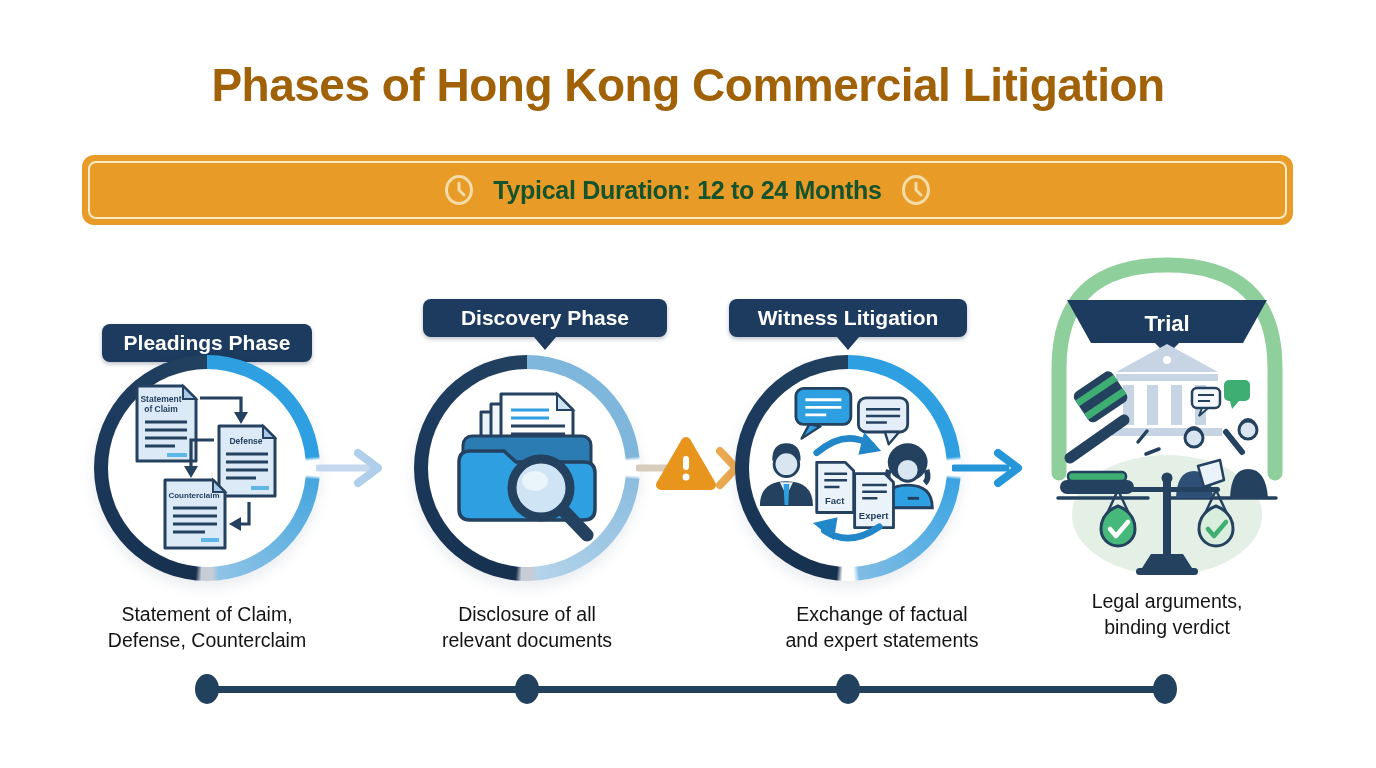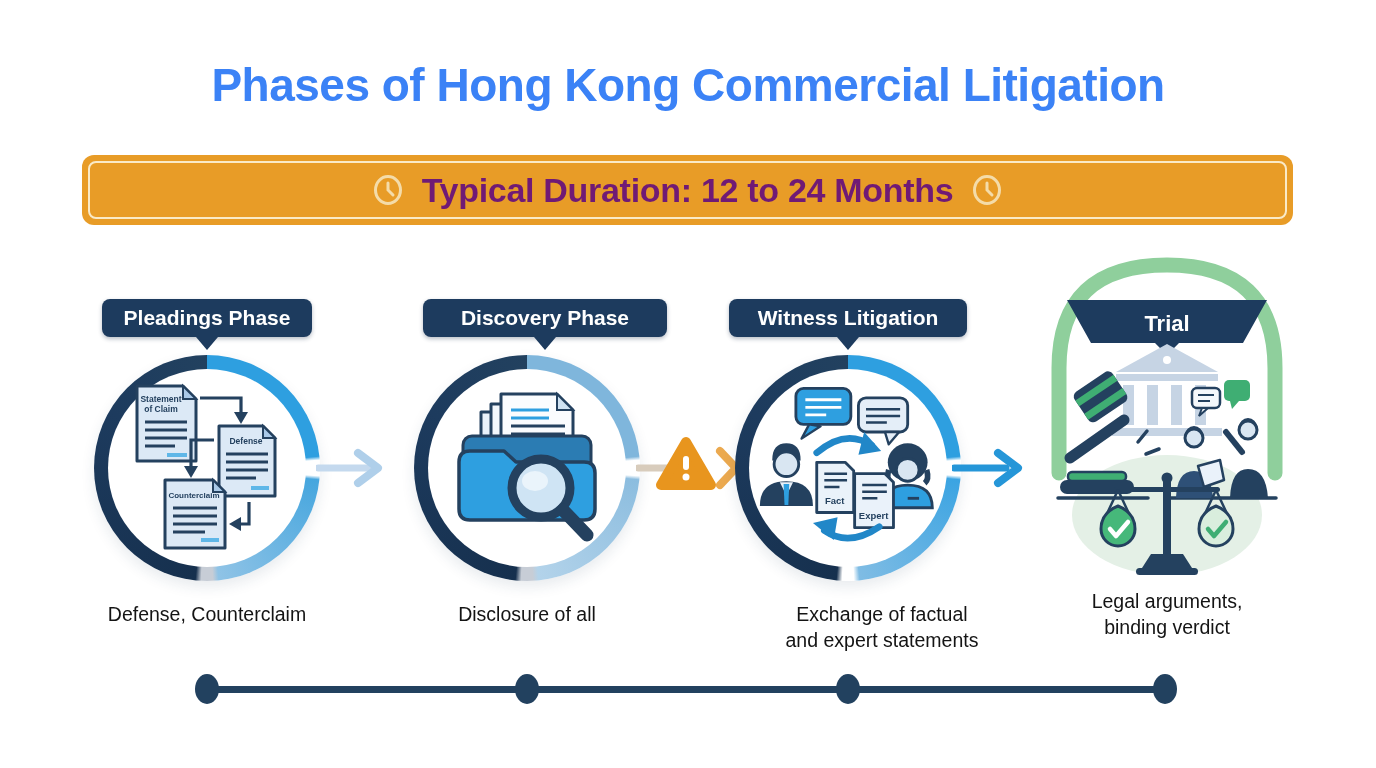--- a/index.html
+++ b/index.html
@@ -1,27 +1,27 @@
 <!DOCTYPE html>
 <html><head>
 <meta charset="utf-8">
 <style>
   * { margin:0; padding:0; box-sizing:border-box; }
   html,body { background:#ffffff; }
   body { font-family:"Liberation Sans", sans-serif; }
   .canvas { position:relative; width:1376px; height:768px; background:#ffffff; overflow:hidden; }
 
   .title { position:absolute; left:0; top:58px; width:100%; text-align:center;
-           font-size:46px; font-weight:bold; color:#3b82f6; letter-spacing:-0.5px; }
+           font-size:46px; font-weight:bold; color:#a16207; letter-spacing:-0.5px; }
 
   .banner { position:absolute; left:82px; top:155px; width:1211px; height:70px;
             background:#E89C27; border-radius:12px; }
   .banner-inner { position:absolute; inset:6px; border:2px solid rgba(252,243,217,0.9);
             border-radius:8px; display:flex; align-items:center; justify-content:center; gap:18px; }
-  .banner-text { color:#701a75; font-size:34px; font-weight:bold; letter-spacing:-0.3px; }
+  .banner-text { color:#14532d; font-size:25px; font-weight:bold; letter-spacing:-0.3px; }
   .clock { width:32px; height:32px; opacity:.9; }
 
   .badge { position:absolute; top:299px; height:38px; background:#1D3B5E; border-radius:8px;
            display:flex; align-items:center; justify-content:center;
            box-shadow:0 2px 4px rgba(20,40,70,.3); }
   .badge::after { content:""; position:absolute; left:50%; top:100%; transform:translateX(-50%);
            border:11px solid transparent; border-top:13px solid #1D3B5E; border-bottom:none; }
   .badge span { color:#ffffff; font-size:21px; font-weight:bold; }
 
   .ring { position:absolute; top:355px; width:226px; height:226px; border-radius:50%;
@@ -61,21 +61,21 @@
         <path d="M16 9 V16 L21 21" fill="none" stroke="#F6E3B8" stroke-width="3" stroke-linecap="round"></path>
       </svg>
       <span class="banner-text">Typical Duration: 12 to 24 Months</span>
       <svg class="clock" viewBox="0 0 32 32">
         <ellipse cx="16" cy="16" rx="12.5" ry="13.5" fill="none" stroke="#F6E3B8" stroke-width="3"></ellipse>
         <path d="M16 9 V16 L21 21" fill="none" stroke="#F6E3B8" stroke-width="3" stroke-linecap="round"></path>
       </svg>
     </div>
   </div>
 
-  <div class="badge" style="left:102px; width:210px;">
+  <div class="badge" style="left:102px; width:210px;margin-top:25px;">
     <span>Pleadings Phase</span>
   </div>
   <div class="ring ring-1" style="left:94px;"></div>
   <svg class="phase-icon" style="left:117px;" viewBox="0 0 180 180">
 
     <g>
       <path d="M20 8 h46 l13 13 v62 h-59 z" fill="#DCE9F6" stroke="#24415F" stroke-width="3" stroke-linejoin="round"></path>
       <path d="M66 8 l13 13 h-13 z" fill="#A9C9E8" stroke="#24415F" stroke-width="2"></path>
       <text x="44" y="24" font-size="8.5" font-weight="bold" fill="#24415F" text-anchor="middle">Statement</text>
       <text x="44" y="34" font-size="8.5" font-weight="bold" fill="#24415F" text-anchor="middle">of Claim</text>
@@ -102,20 +102,21 @@
       <path d="M96 102 l12 12 h-12 z" fill="#A9C9E8" stroke="#24415F" stroke-width="2"></path>
       <text x="77" y="120" font-size="8" font-weight="bold" fill="#24415F" text-anchor="middle">Counterclaim</text>
       <path d="M56 130 H100 M56 138 H100 M56 146 H100 M56 154 H88" stroke="#24415F" stroke-width="3.2"></path>
       <path d="M84 162 H102" stroke="#5FB7E8" stroke-width="4"></path>
     </g>
 
     <path d="M132 124 V146 H122" fill="none" stroke="#24415F" stroke-width="3.2"></path>
     <polygon points="124,139 124,153 112,146" fill="#24415F"></polygon>
   </svg>
   <div class="desc" style="left:57px; top:602px;">
+    <div>Statement of Claim,</div>
     <div>Defense, Counterclaim</div>
   </div>
 
   <svg class="connector" style="left:316px; top:448px;" width="72" height="40">
     <path d="M2 20 H54" stroke="#C4D9EE" stroke-width="7" stroke-linecap="round" fill="none"></path>
     <path d="M42 5 L62 20 L42 35" stroke="#AFCFEA" stroke-width="8" stroke-linecap="round" stroke-linejoin="round" fill="none"></path>
   </svg>
 
   <div class="badge" style="left:423px; width:244px;text-align:center;">
     <span>Discovery Phase</span>
@@ -138,20 +139,21 @@
     </g>
 
     <g>
       <circle cx="104" cy="110" r="29" fill="#CFE4F4" stroke="#24415F" stroke-width="9"></circle>
       <ellipse cx="98" cy="103" rx="13" ry="10" fill="#EAF4FB"></ellipse>
       <path d="M126 132 L150 157" stroke="#24415F" stroke-width="13" stroke-linecap="round"></path>
     </g>
   </svg>
   <div class="desc" style="left:377px; top:602px;">
     <div>Disclosure of all</div>
+    <div>relevant documents</div>
   </div>
 
   <svg class="connector" style="left:636px; top:434px;" width="104" height="68">
     <path d="M2 34 H56" stroke="#D8CCBC" stroke-width="7" stroke-linecap="round" fill="none"></path>
     <g>
       <polygon points="50,8 75,51 25,51" fill="#E8951E" stroke="#E8951E" stroke-width="10" stroke-linejoin="round"></polygon>
       <rect x="47" y="22" width="6" height="14" rx="3" fill="#ffffff"></rect>
       <circle cx="50" cy="43" r="3.5" fill="#ffffff"></circle>
     </g>
     <path d="M84 17 L100 34 L84 51" stroke="#EBA94F" stroke-width="8" stroke-linecap="round" stroke-linejoin="round" fill="none"></path>

